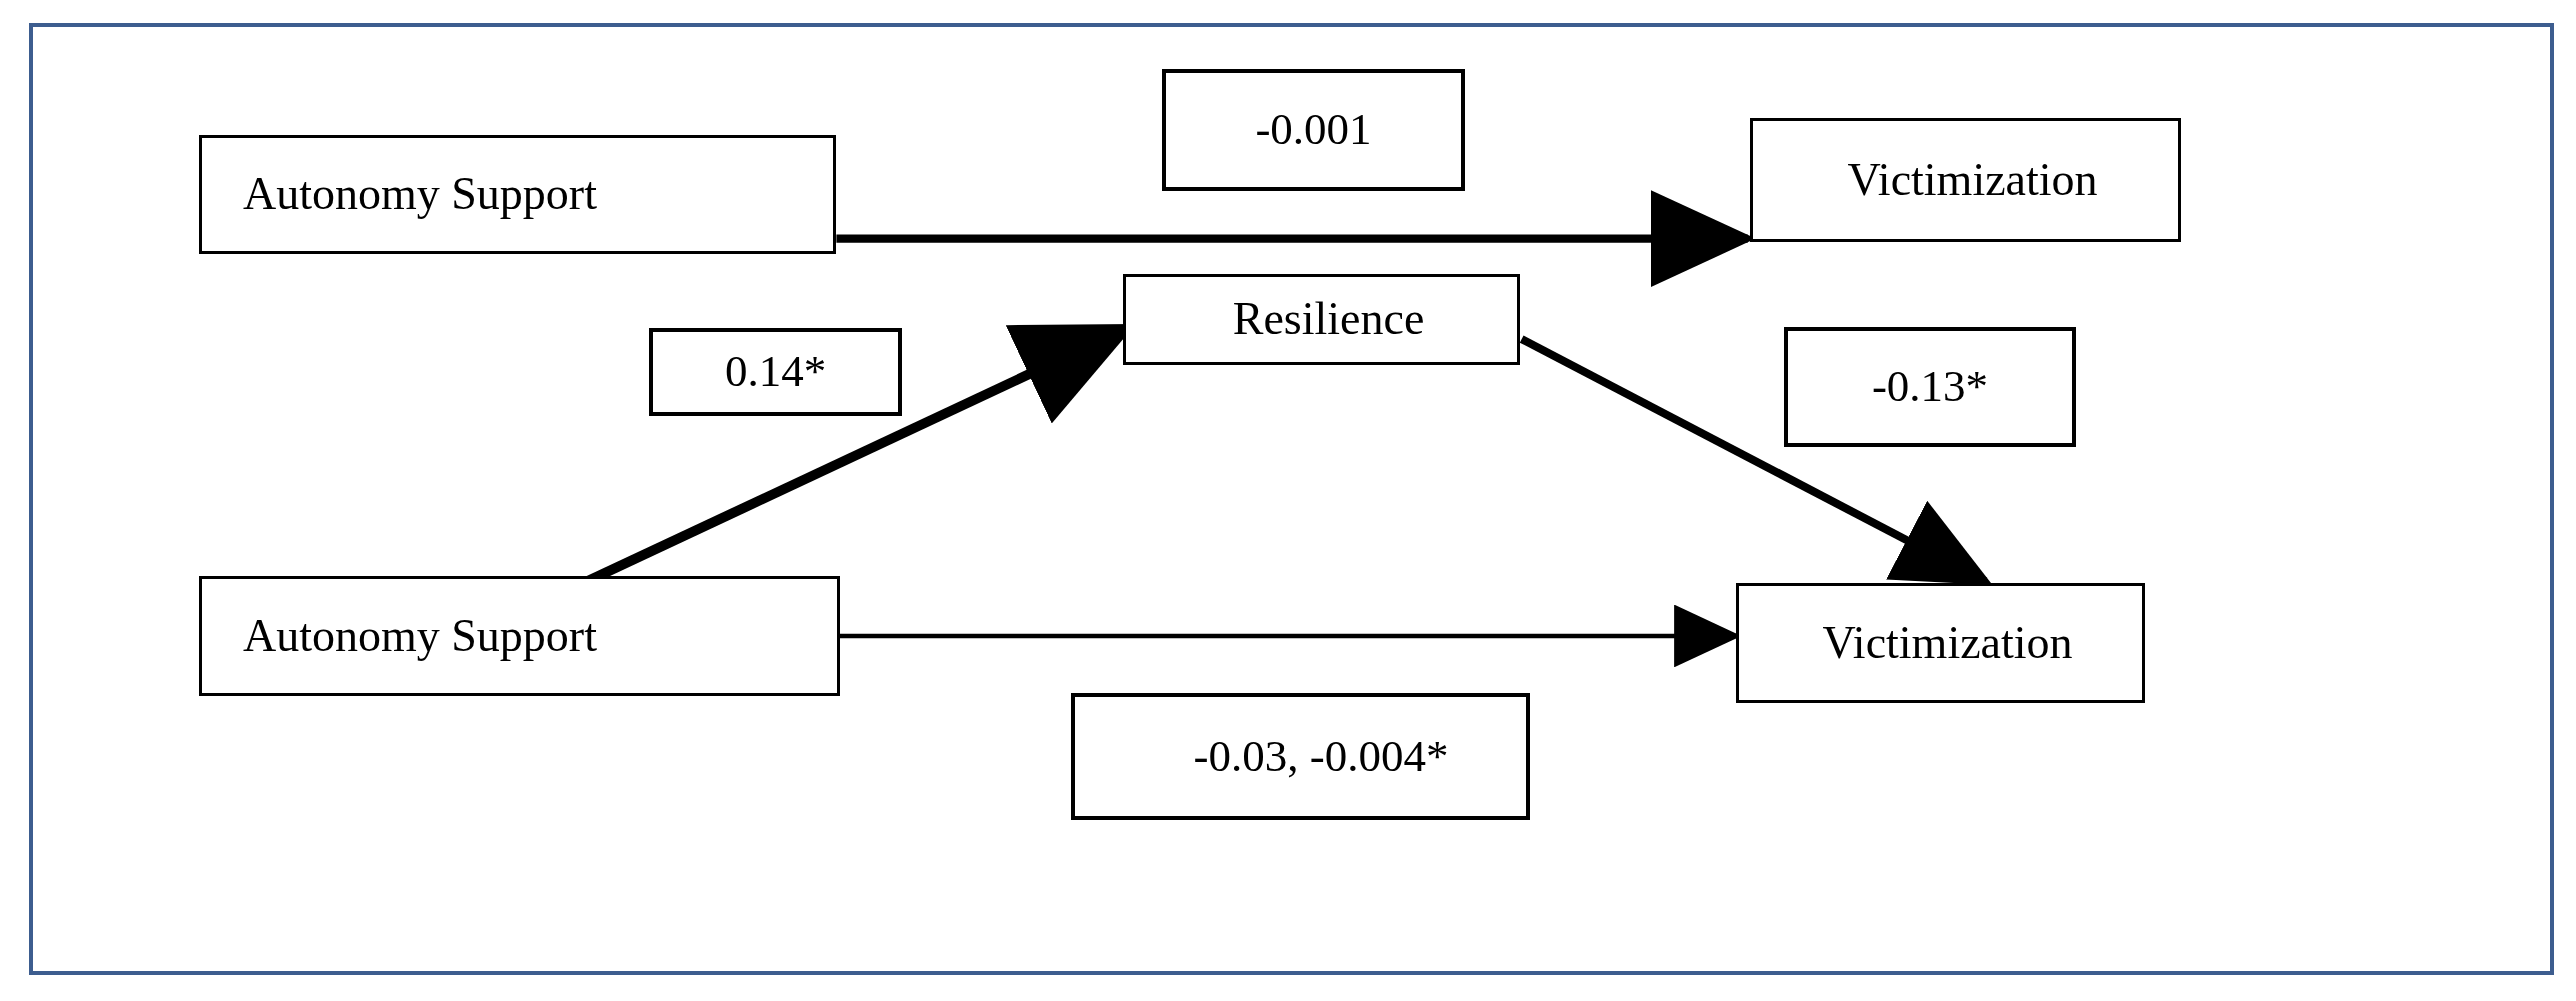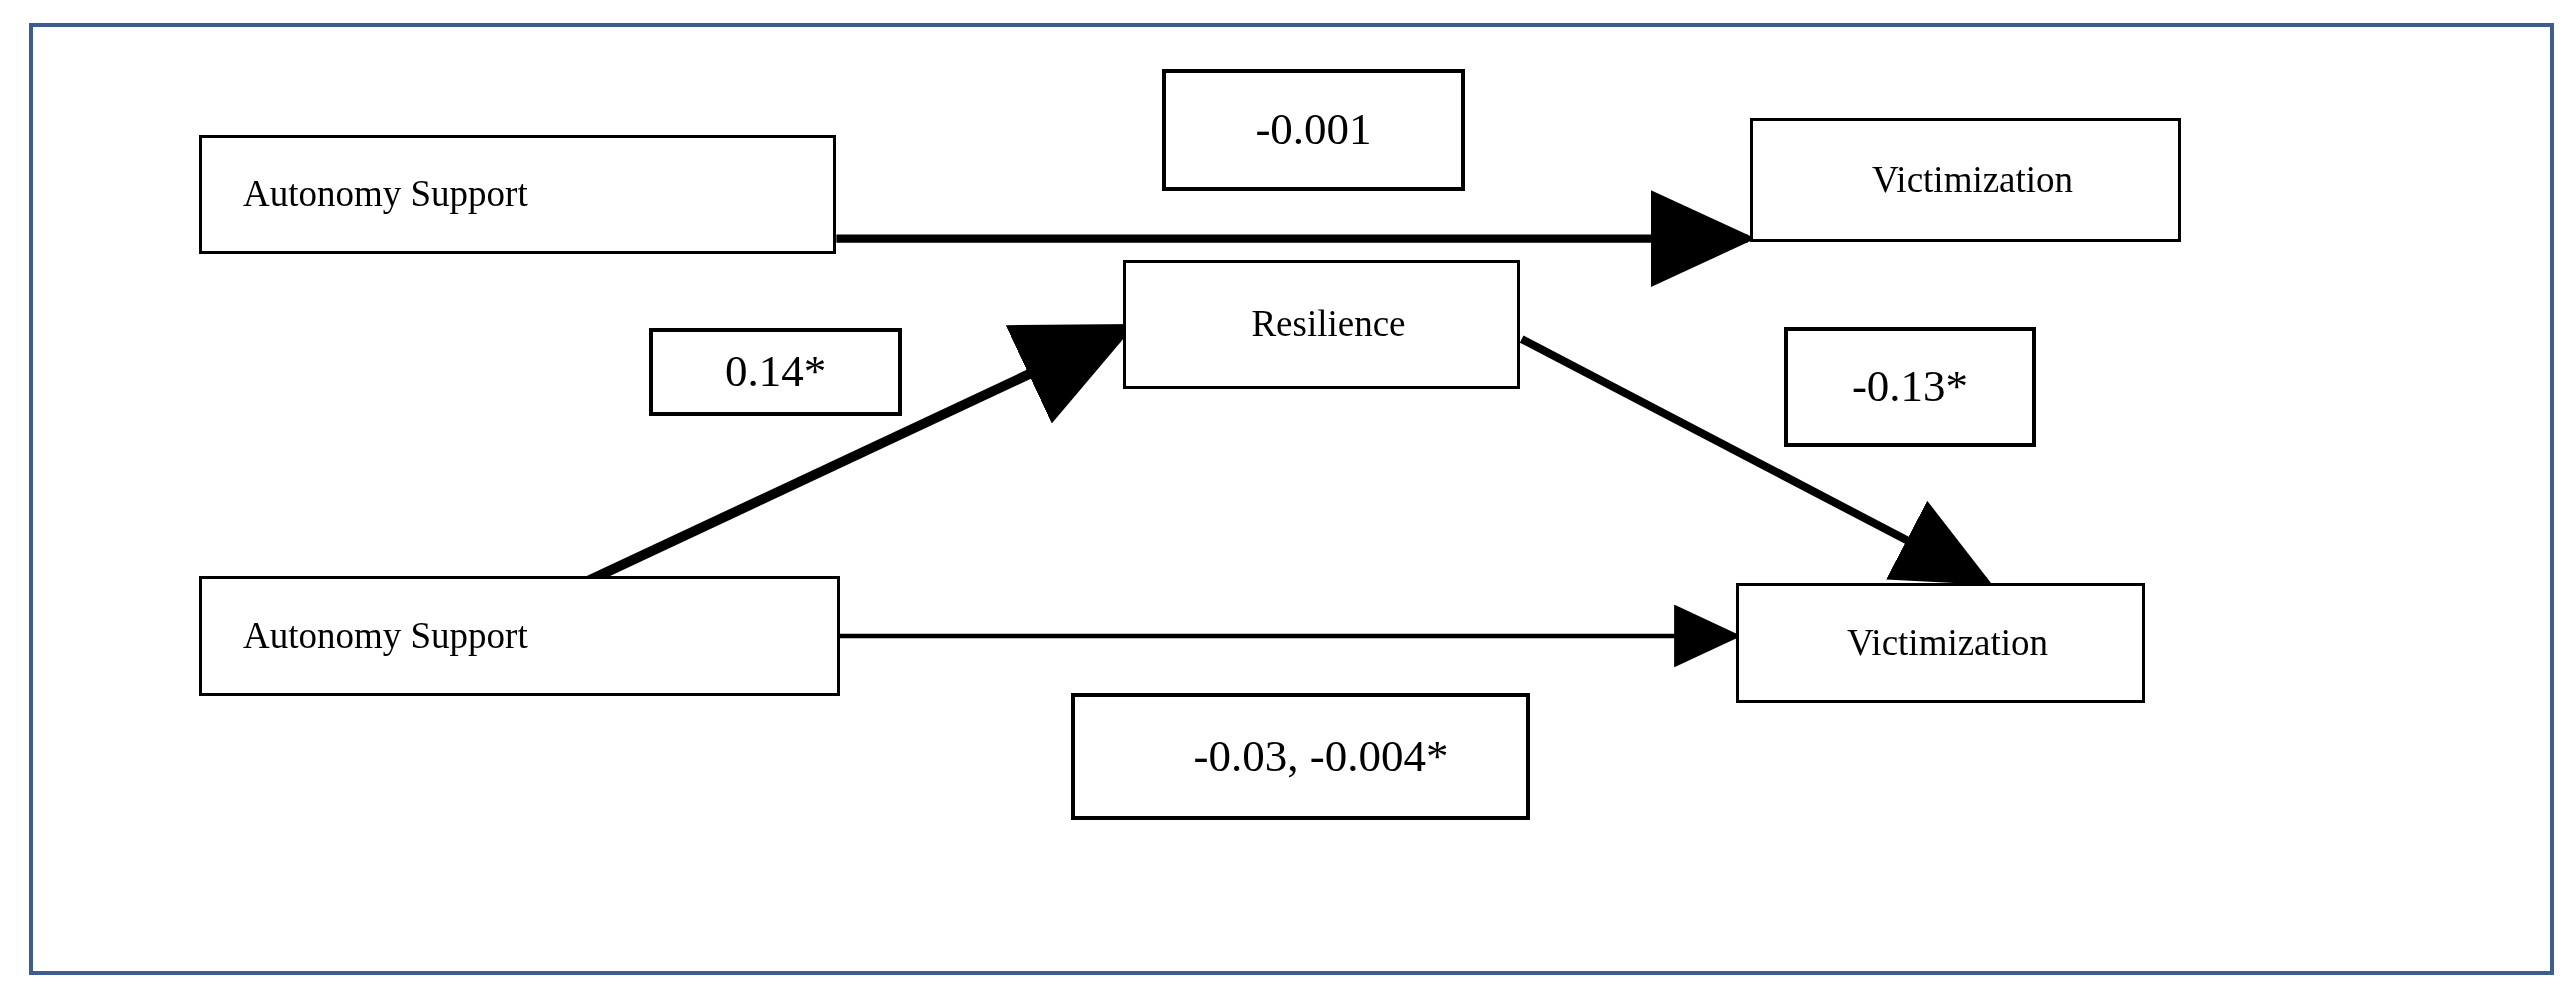--- a/index.html
+++ b/index.html
@@ -33,21 +33,21 @@
     background: #ffffff;
     border: 3.6px solid #000000;
     display: flex;
     align-items: center;
     color: #000000;
     z-index: 5;
   }
   .node-box {
     justify-content: flex-start;
     padding-left: 41px;
-    font-size: 37px;
+    font-size: 46px;
     line-height: 1.05;
   }
   .node-box.center-text {
     justify-content: center;
     padding-left: 14px;
   }
   .label-box {
     justify-content: center;
     font-size: 45px;
     line-height: 1.05;
@@ -94,41 +94,41 @@
   </svg>
 
   <div class="node-box" style="left:199px; top:135px; width:637px; height:119px;">
     <span>Autonomy Support</span>
   </div>
 
   <div class="node-box center-text" style="left:1750px; top:118px; width:431px; height:124px;">
     <span>Victimization</span>
   </div>
 
-  <div class="node-box center-text" style="left:1123px; top:260px; width:397px; height:129px;text-align:right;">
+  <div class="node-box center-text" style="left:1123px; top:274px; width:397px; height:91px;text-align:right;">
     <span>Resilience</span>
   </div>
 
   <div class="node-box" style="left:199px; top:576px; width:641px; height:120px;">
     <span>Autonomy Support</span>
   </div>
 
   <div class="node-box center-text" style="left:1736px; top:583px; width:409px; height:120px;">
     <span>Victimization</span>
   </div>
 
   <div class="label-box" style="left:1132px; top:69px; width:303px; height:122px;">
     <span>-0.001</span>
   </div>
 
   <div class="label-box" style="left:619px; top:328px; width:253px; height:88px;">
     <span>0.14*</span>
   </div>
 
-  <div class="label-box" style="left:1754px; top:327px; width:252px; height:120px;justify-content:center;">
+  <div class="label-box" style="left:1754px; top:327px; width:292px; height:120px;justify-content:center;">
     <span>-0.13*</span>
   </div>
 
   <div class="label-box" style="left:1041px; top:693px; width:459px; height:127px;padding-left:41px;">
     <span>-0.03, -0.004*</span>
   </div>
 
 </div>
 
 

